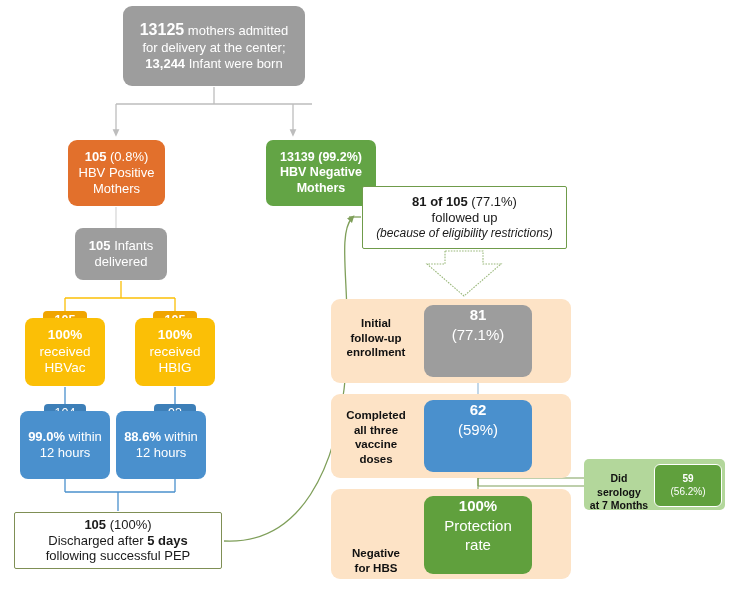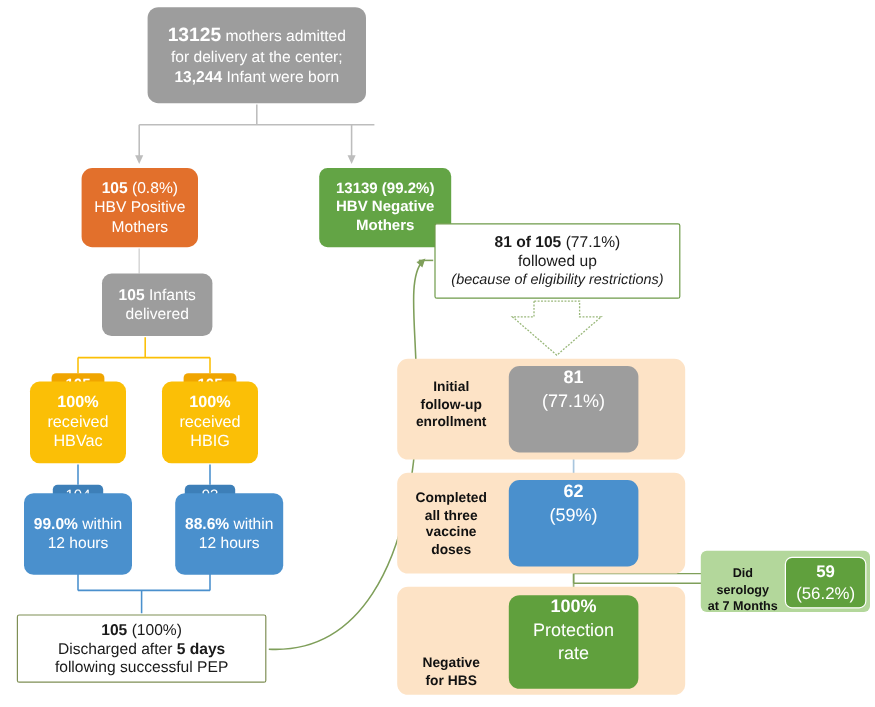--- a/index.html
+++ b/index.html
@@ -38,21 +38,21 @@
   #followed-up{
     left:362px;top:186px;width:205px;height:63px;
     background:#ffffff;border:1.3px solid #6f9b4a;border-radius:2px;
     color:#1a1a1a;font-size:13px;
   }
   #followed-up .it{font-style:italic;font-size:12px;}
 
   
   #infants{
     left:75px;top:228px;width:92px;height:52px;
-    background:#9d9d9d;border-radius:8px;color:#fff;font-size:13px;margin-left:10px;
+    background:#9d9d9d;border-radius:8px;color:#fff;font-size:13px;
   }
 
   
   .ybox{
     background:#fbbf06;border-radius:8px;color:#fff;font-size:13.5px;
     width:80px;height:68px;top:318px;
   }
   #hbvac{left:25px;}
   #hbig{left:135px;}
   .ytab{
@@ -62,21 +62,21 @@
   }
   #hbvac-tab{left:43px;}
   #hbig-tab{left:153px;}
 
   
   .bbox{
     background:#4a90cd;border-radius:8px;color:#fff;font-size:13px;
     width:90px;height:68px;top:411px;
   }
   #blue-left{left:20px;}
-  #blue-right{left:146px;}
+  #blue-right{left:116px;}
   .btab{
     position:absolute;background:#3d7fb8;border-radius:4px;color:#fff;
     font-size:12.5px;width:42px;height:17px;
     display:flex;align-items:center;justify-content:center;top:404px;
   }
   #blue-left-tab{left:44px;}
   #blue-right-tab{left:154px;}
 
   
   #discharged{
@@ -97,21 +97,21 @@
   .pbox{position:absolute;left:424px;width:108px;border-radius:9px;color:#fff;
         display:flex;align-items:flex-start;justify-content:center;text-align:center;font-size:15px;line-height:1.3;}
   #pbox1{top:305px;height:72px;background:#9d9d9d;}
   #pbox2{top:400px;height:72px;background:#4a90cd;}
   #pbox3{top:496px;height:78px;background:#60a03d;}
 
   
   #serology-panel{position:absolute;left:584px;top:459px;width:141px;height:51px;background:#b3d79b;border-radius:5px;}
   #serology-label{position:absolute;left:588px;top:472px;width:62px;text-align:center;font-size:10.5px;font-weight:bold;color:#111;line-height:1.3;}
   #serology-box{position:absolute;left:654px;top:464px;width:66px;height:41px;background:#60a03d;border:1.5px solid #ffffff;border-radius:6px;
-     display:flex;align-items:center;justify-content:center;text-align:center;color:#fff;font-size:14px;line-height:1.25;}
+     display:flex;align-items:center;justify-content:center;text-align:center;color:#fff;font-size:10px;line-height:1.25;}
 
   svg.lines{position:absolute;inset:0;width:729px;height:589px;pointer-events:none;}
 </style>
 </head>
 <body>
 
 <div id="canvas">
 
   <svg class="lines" viewBox="0 0 729 589">
     <defs>

